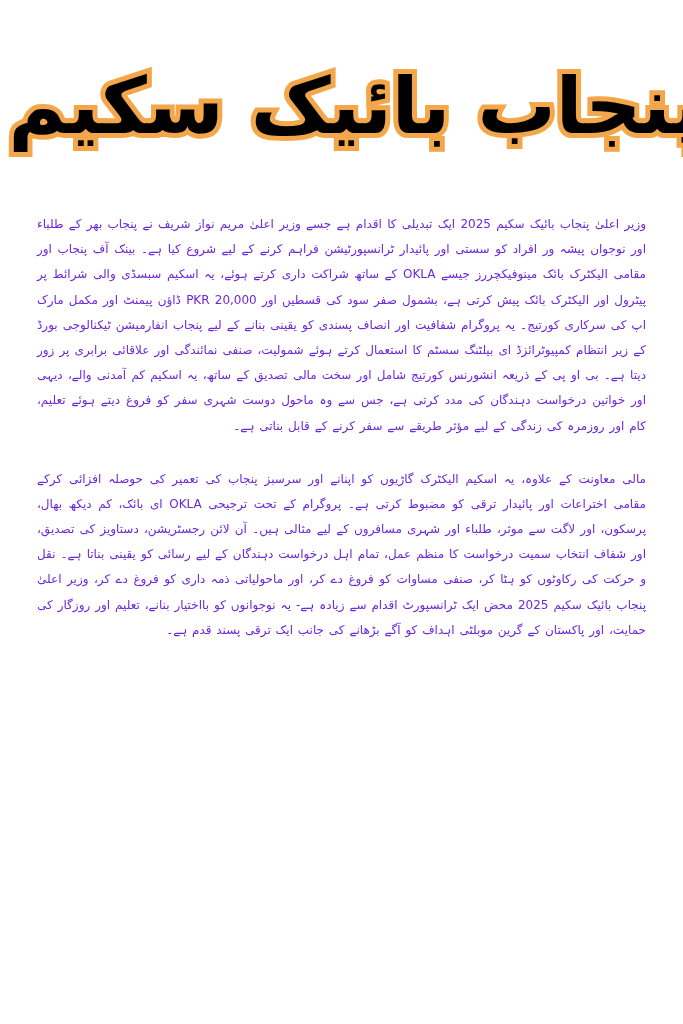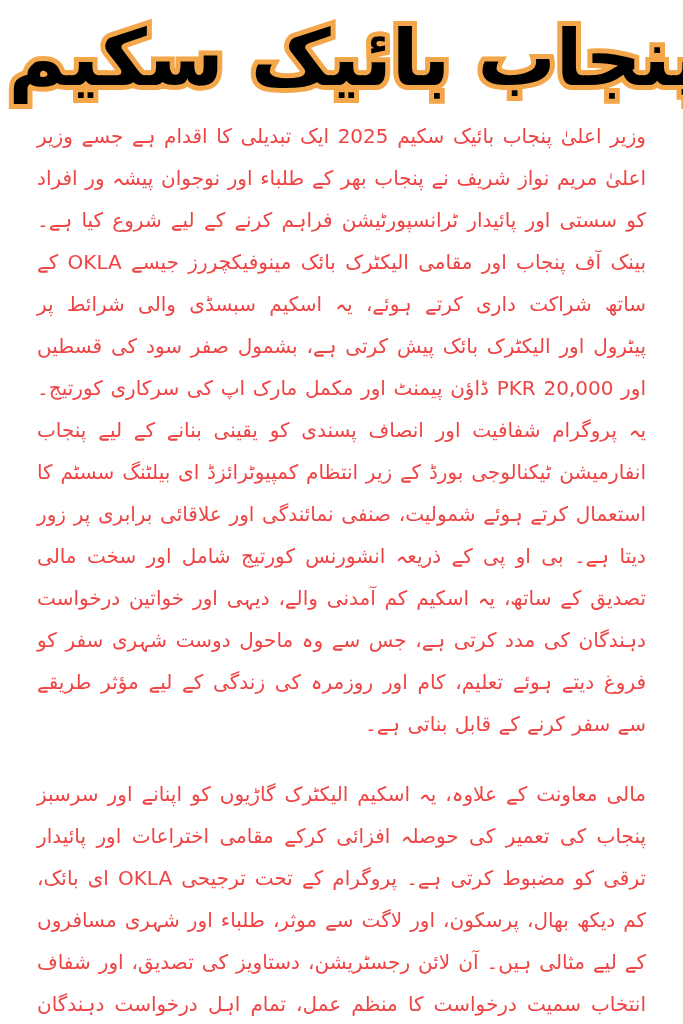--- a/index.html
+++ b/index.html
@@ -56,23 +56,23 @@
   }
 
   
   .article{
     flex:1;
     padding:4px 37px 0 37px;
   }
   .urdu-paragraph{
     direction:rtl;
     text-align:justify;
-    font-size:20px;
+    font-size:12px;
     line-height:2.1;
-    color:#ef4444;
+    color:#6d28d9;
     word-spacing:1px;
   }
   .urdu-paragraph + .urdu-paragraph{
     margin-top:28px;
   }
 </style>
 </head>
 <body>
 
 <div class="page">

